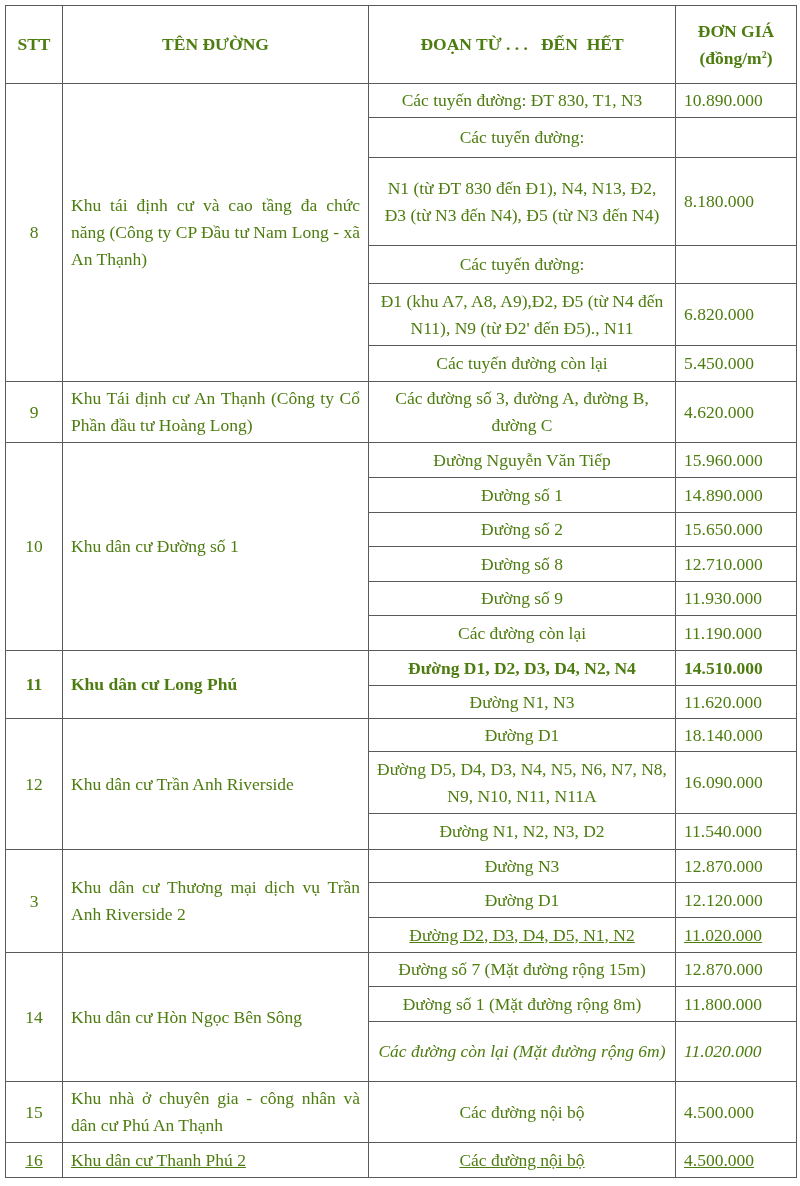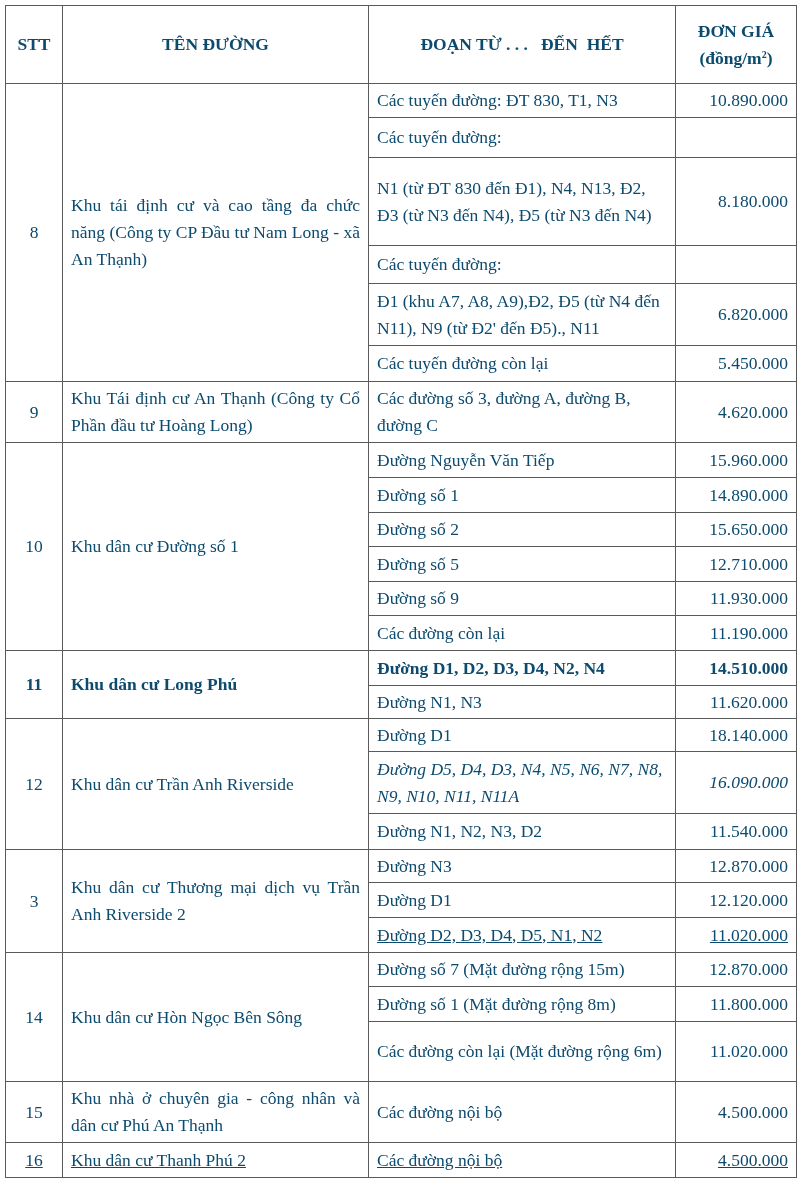--- a/index.html
+++ b/index.html
@@ -4,38 +4,38 @@
 <style>
   html, body { margin: 0; padding: 0; background: #ffffff; }
   body { width: 800px; height: 1186px; position: relative; overflow: hidden; }
   #doc-table {
     position: absolute; left: 5px; top: 5px;
     border-collapse: collapse;
     table-layout: fixed;
     width: 791px;
     font-family: "Liberation Serif", "DejaVu Serif", serif;
     font-size: 17.5px;
-    color: #0c4a6e;
+    color: #4d7c0f;
   }
   #doc-table td, #doc-table th {
     border: 1.5px solid #5a5a5a;
     padding: 0 8px;
     line-height: 27px;
     vertical-align: middle;
   }
   #doc-table th {
     font-weight: bold;
     text-align: center;
     height: 77px;
     font-size: 17.5px;
   }
   .c-stt { text-align: center; }
   .c-name { text-align: justify; }
-  .c-seg { text-align: left; }
-  .c-price { text-align: right; }
+  .c-seg { text-align: center; }
+  .c-price { text-align: left; }
   sup { font-size: 10px; vertical-align: 6px; line-height: 0; }
 </style>
 </head>
 <body>
 
 <table id="doc-table">
   <colgroup>
     <col style="width:57px">
     <col style="width:306px">
     <col style="width:307px">
@@ -93,21 +93,21 @@
       </tr>
       <tr style="height: 35px;">
         <td class="c-seg">Đường số 1</td>
         <td class="c-price">14.890.000</td>
       </tr>
       <tr style="height: 34px;">
         <td class="c-seg">Đường số 2</td>
         <td class="c-price">15.650.000</td>
       </tr>
       <tr style="height: 35px;">
-        <td class="c-seg">Đường số 5</td>
+        <td class="c-seg">Đường số 8</td>
         <td class="c-price">12.710.000</td>
       </tr>
       <tr style="height: 34px;">
         <td class="c-seg">Đường số 9</td>
         <td class="c-price">11.930.000</td>
       </tr>
       <tr style="height: 35px;">
         <td class="c-seg">Các đường còn lại</td>
         <td class="c-price">11.190.000</td>
       </tr>
@@ -120,21 +120,21 @@
       <tr style="height: 33px;">
         <td class="c-seg">Đường N1, N3</td>
         <td class="c-price">11.620.000</td>
       </tr>
       <tr style="height: 33px;">
         <td class="c-stt" rowspan="3">12</td>
         <td class="c-name" rowspan="3">Khu dân cư Trần Anh Riverside</td>
         <td class="c-seg">Đường D1</td>
         <td class="c-price">18.140.000</td>
       </tr>
-      <tr style="height: 62px; font-style: italic;">
+      <tr style="height: 62px;">
         <td class="c-seg">Đường D5, D4, D3, N4, N5, N6, N7, N8, N9, N10, N11, N11A</td>
         <td class="c-price">16.090.000</td>
       </tr>
       <tr style="height: 36px;">
         <td class="c-seg">Đường N1, N2, N3, D2</td>
         <td class="c-price">11.540.000</td>
       </tr>
       <tr style="height: 33px;">
         <td class="c-stt" rowspan="3">3</td>
         <td class="c-name" rowspan="3">Khu dân cư Thương mại dịch vụ Trần Anh Riverside 2</td>
@@ -152,21 +152,21 @@
       <tr style="height: 34px;">
         <td class="c-stt" rowspan="3">14</td>
         <td class="c-name" rowspan="3">Khu dân cư Hòn Ngọc Bên Sông</td>
         <td class="c-seg">Đường số 7 (Mặt đường rộng 15m)</td>
         <td class="c-price">12.870.000</td>
       </tr>
       <tr style="height: 35px; margin-top: 26px;">
         <td class="c-seg">Đường số 1 (Mặt đường rộng 8m)</td>
         <td class="c-price">11.800.000</td>
       </tr>
-      <tr style="height: 60px;">
+      <tr style="height: 60px; font-style: italic;">
         <td class="c-seg">Các đường còn lại (Mặt đường rộng 6m)</td>
         <td class="c-price">11.020.000</td>
       </tr>
       <tr style="height: 61px;">
         <td class="c-stt" rowspan="1">15</td>
         <td class="c-name" rowspan="1">Khu nhà ở chuyên gia - công nhân và dân cư Phú An Thạnh</td>
         <td class="c-seg">Các đường nội bộ</td>
         <td class="c-price">4.500.000</td>
       </tr>
       <tr style="height: 35px; text-decoration: underline;">

